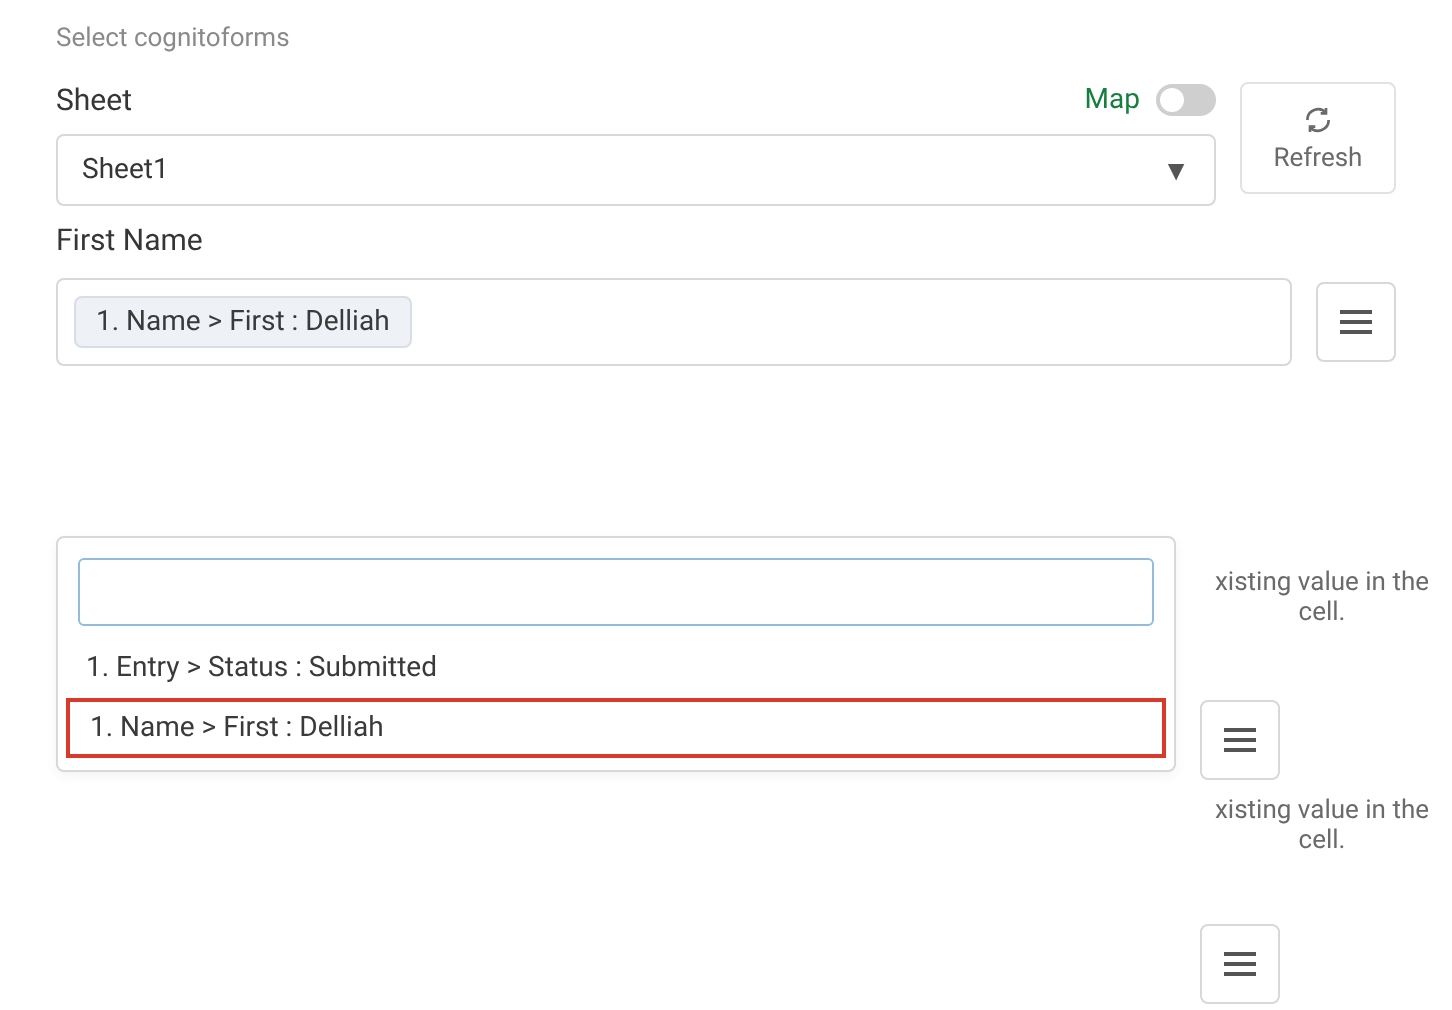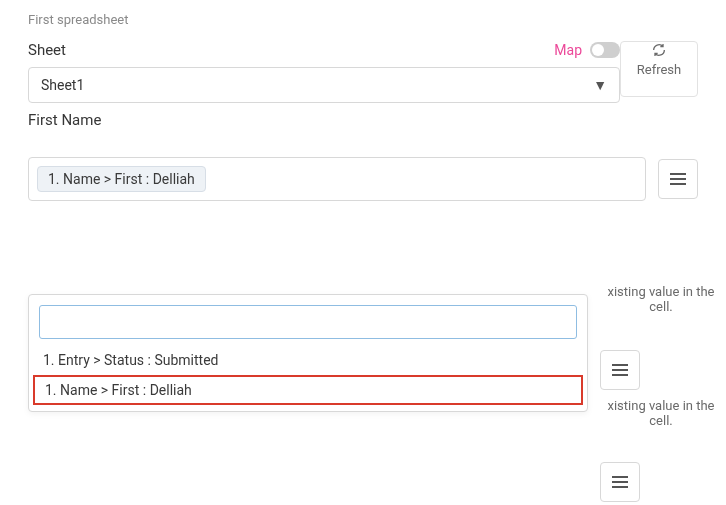--- a/index.html
+++ b/index.html
@@ -8,43 +8,43 @@
     font-size: 14px;
     color: #363636;
     background: #fff;
     width: 726px;
     height: 505px;
     overflow: hidden;
     position: relative;
   }
   .container { padding: 12px 28px 0 28px; }
   .muted-label { color: #8a8a8a; font-size: 13px; margin-bottom: 14px; }
-  .field-row { display: flex; align-items: flex-start; gap: 0; margin-bottom: 8px; }
+  .field-row { display: flex; align-items: flex-start; gap: 12px; margin-bottom: 8px; }
   .field-main { flex: 1; }
   .label-row { display: flex; justify-content: space-between; align-items: center; margin-bottom: 8px; }
   .field-label { color: #363636; font-size: 15px; }
   .map-wrap { display: flex; align-items: center; gap: 8px; }
-  .map-text { color: #ec4899; font-size: 14px; }
+  .map-text { color: #15803d; font-size: 14px; }
   .toggle {
     width: 30px; height: 16px; background: #cfcfcf; border-radius: 999px;
     position: relative; cursor: pointer;
   }
   .toggle::after {
     content: ""; position: absolute; top: 2px; left: 2px;
     width: 12px; height: 12px; background: #fff; border-radius: 50%;
   }
   .select-box {
     border: 1px solid #d8d8d8; border-radius: 4px; height: 36px;
     display: flex; align-items: center; padding: 0 12px; justify-content: space-between;
     cursor: pointer; background: #fff;
   }
   .select-box .caret { color: #555; }
   .refresh-btn {
     border: 1px solid #e2e2e2; border-radius: 4px; width: 78px; height: 56px;
-    display: flex; flex-direction: column; align-items: center; justify-content: flex-start;
+    display: flex; flex-direction: column; align-items: center; justify-content: center;
     gap: 4px; color: #6a6a6a; font-size: 13px; cursor: pointer; background: #fff;
   }
   .refresh-btn svg { width: 16px; height: 16px; }
   .sheet-help { color: #8a8a8a; font-size: 13px; margin: 14px 0 22px 0; }
   .value-input-wrap { display: flex; align-items: center; gap: 12px; }
   .value-input {
     flex: 1; border: 1px solid #d8d8d8; border-radius: 4px; min-height: 44px;
     display: flex; align-items: center; padding: 6px 8px; background: #fff;
   }
   .chip {
@@ -58,21 +58,21 @@
   }
   .menu-btn .bars { display: flex; flex-direction: column; gap: 3px; }
   .menu-btn .bars span { display: block; width: 16px; height: 2px; background: #555; }
   .partial-note {
     position: absolute; right: 0; font-size: 13px; color: #6a6a6a;
     width: 130px; text-align: center;
   }
   .dropdown-panel {
     position: absolute;
     left: 28px;
-    top: 294px;
+    top: 268px;
     width: 560px;
     background: #fff;
     border: 1px solid #d8d8d8;
     border-radius: 4px;
     box-shadow: 0 2px 6px rgba(0,0,0,0.05);
     z-index: 10;
   }
   .dropdown-search {
     margin: 10px 10px 6px 10px;
     border: 1px solid #8fbde2;
@@ -103,21 +103,21 @@
   .dropdown-list::-webkit-scrollbar-thumb { background: #bdbdbd; }
 
   .stacked-menu {
     position: absolute; left: 600px;
   }
 </style>
 </head>
 <body>
 
 <div class="container">
-  <div class="muted-label">First spreadsheet</div>
+  <div class="muted-label">Select cognitoforms</div>
 
   <div class="field-row">
     <div class="field-main">
       <div class="label-row">
         <div class="field-label">Sheet</div>
         <div class="map-wrap">
           <span class="map-text">Map</span>
           <div class="toggle"></div>
         </div>
       </div>
@@ -128,21 +128,21 @@
     </div>
     <div class="refresh-btn">
       <svg viewBox="0 0 24 24">
           <path fill="none" stroke="#6a6a6a" stroke-width="2" d="M4 12a8 8 0 0 1 14-5.3M20 12a8 8 0 0 1-14 5.3M18 3v4h-4M6 21v-4h4"></path>
         </svg>
       <span>Refresh</span>
     </div>
   </div>
 
 
-  <div class="field-label" style="margin-bottom:28px">First Name</div>
+  <div class="field-label" style="margin-bottom:10px">First Name</div>
 
   <div class="value-input-wrap">
     <div class="value-input">
       <span class="chip">1. Name &gt; First : Delliah</span>
     </div>
     <div class="menu-btn">
       <div class="bars">
           <span></span>
           <span></span>
           <span></span>

